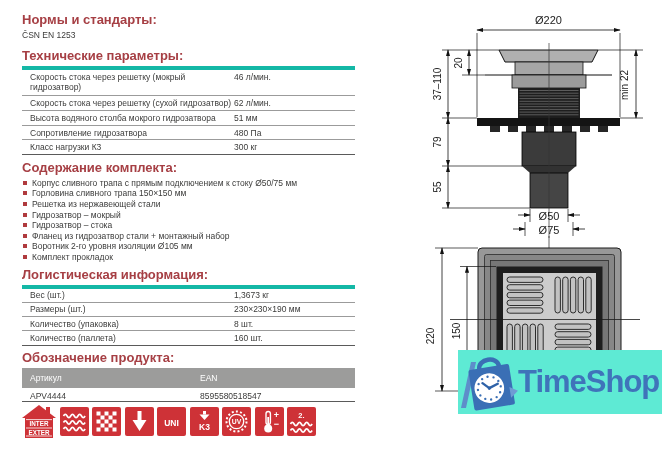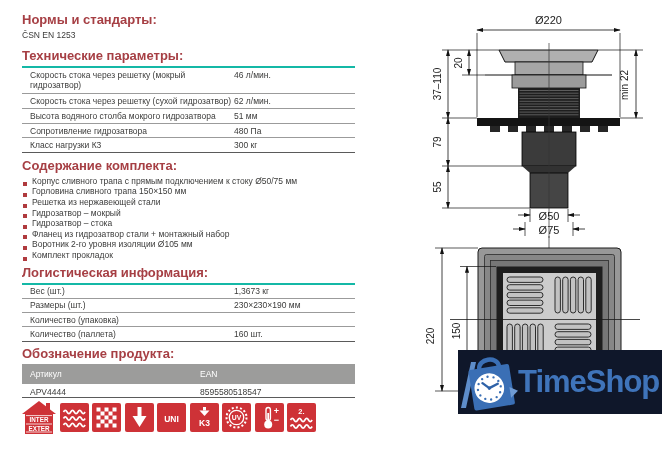--- a/index.html
+++ b/index.html
@@ -2,40 +2,40 @@
 <html><head>
 <meta charset="utf-8">
 <style>
   html,body{margin:0;padding:0;background:#fff;}
   .canvas{position:relative;width:662px;height:455px;background:#ffffff;overflow:hidden;
           font-family:"Liberation Sans",sans-serif;color:#3b3b3a;}
   .left{position:absolute;left:22px;top:12px;width:333px;}
   .sec-title{font-size:13px;font-weight:bold;color:#a63f44;}
   .norms-value{font-size:8.5px;margin-top:3px;}
   .mt-a{margin-top:8px;} .mt-b{margin-top:5px;} .mt-c{margin-top:4px;}
-  .tbl{margin-top:3px;border-top:2px solid #14b8a6;font-size:8.5px;}
+  .tbl{margin-top:3px;border-top:4px solid #14b8a6;font-size:8.5px;}
   .trow{display:flex;border-bottom:1px solid #9b9b9b;padding:2px 0;}
   .trow:last-child{border-bottom:1px solid #5a5a5a;}
   .trow .lbl{width:204px;padding-left:8px;line-height:10.3px;}
   .trow .val{flex:1;line-height:10.3px;}
   .trow.slim{padding:1.5px 0;}
   .bullets{list-style:none;margin:3px 0 0 0;padding:0;font-size:8.5px;}
-  .bullets li{display:flex;align-items:flex-end;line-height:10.6px;}
+  .bullets li{display:flex;align-items:flex-start;line-height:10.6px;}
   .sq{width:4px;height:4px;background:#b03a3e;margin:3px 5px 0 1px;flex:none;}
   .ptable{margin-top:3px;font-size:8.5px;border-bottom:1px solid #5a5a5a;}
   .phead{display:flex;background:#9c9c9b;color:#ffffff;height:20px;align-items:center;}
   .prow{display:flex;height:13px;align-items:flex-end;}
   .c1{width:170px;padding-left:8px;}
   .c2{flex:1;}
   .icons{display:flex;gap:3.5px;margin-top:5px;align-items:flex-start;}
   .icons svg{flex:none;}
   .house{margin-top:-2px;}
   .side-svg{position:absolute;left:398px;top:5px;}
   .top-svg{position:absolute;left:420px;top:236px;}
-  .logo{position:absolute;left:458px;top:350px;width:204px;height:64px;background:#0f172a;
+  .logo{position:absolute;left:458px;top:350px;width:204px;height:64px;background:#5eead4;
         display:flex;align-items:center;z-index:3;}
   .logo-text{font-size:31px;font-weight:bold;color:#3f74ba;letter-spacing:-1px;line-height:64px;}
   .dimtxt{font-size:10px;fill:#222;}
   .dimbig{font-size:11px;fill:#222;}
 </style>
 </head>
 <body>
 
 <div class="canvas">
 
@@ -109,20 +109,21 @@
       <div class="trow slim">
         <div class="lbl">Вес (шт.)</div>
         <div class="val">1,3673 кг</div>
       </div>
       <div class="trow slim">
         <div class="lbl">Размеры (шт.)</div>
         <div class="val">230×230×190 мм</div>
       </div>
       <div class="trow slim">
         <div class="lbl">Количество (упаковка)</div>
+        <div class="val">8 шт.</div>
       </div>
       <div class="trow slim">
         <div class="lbl">Количество (паллета)</div>
         <div class="val">160 шт.</div>
       </div>
     </div>
 
     <div class="sec-title mt-c">Обозначение продукта:</div>
     <div class="ptable">
       <div class="phead">

